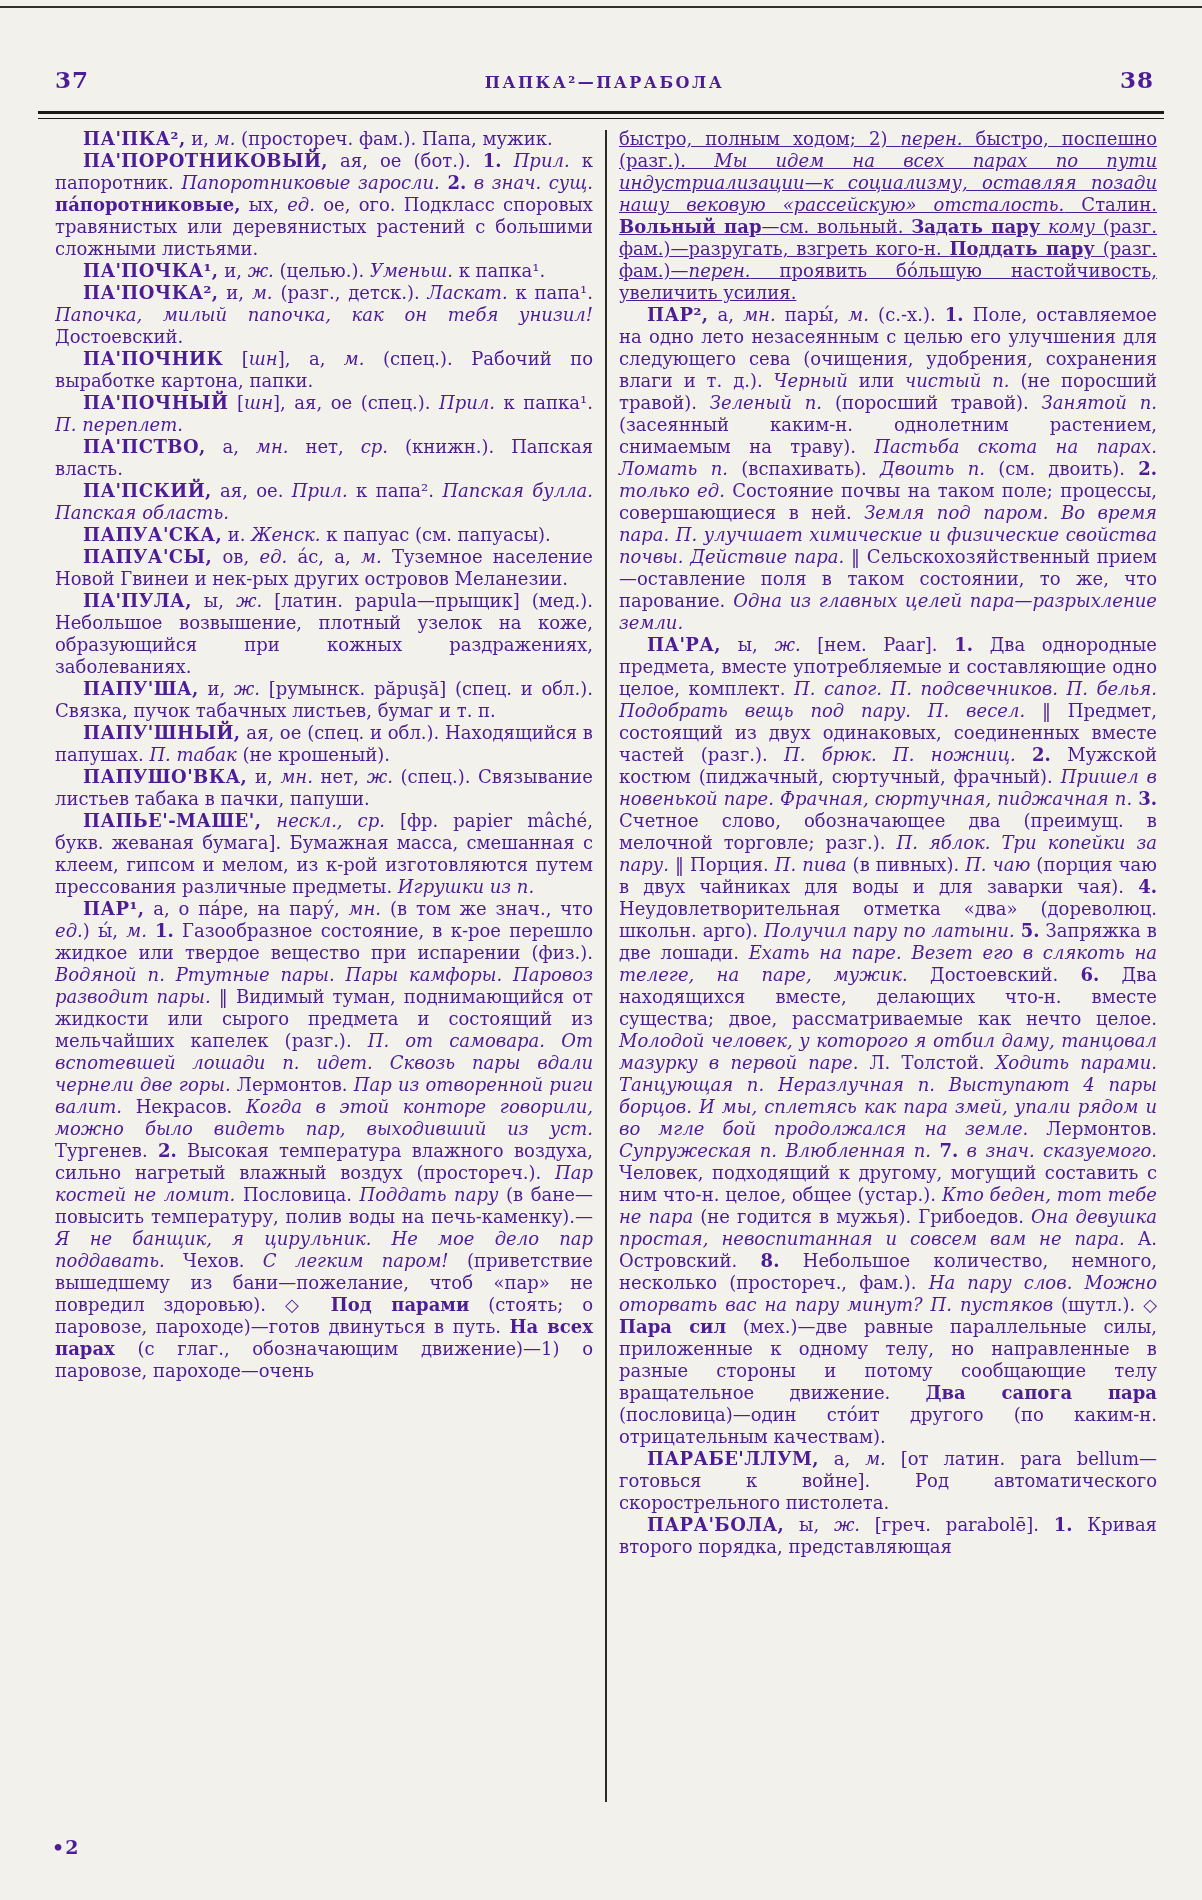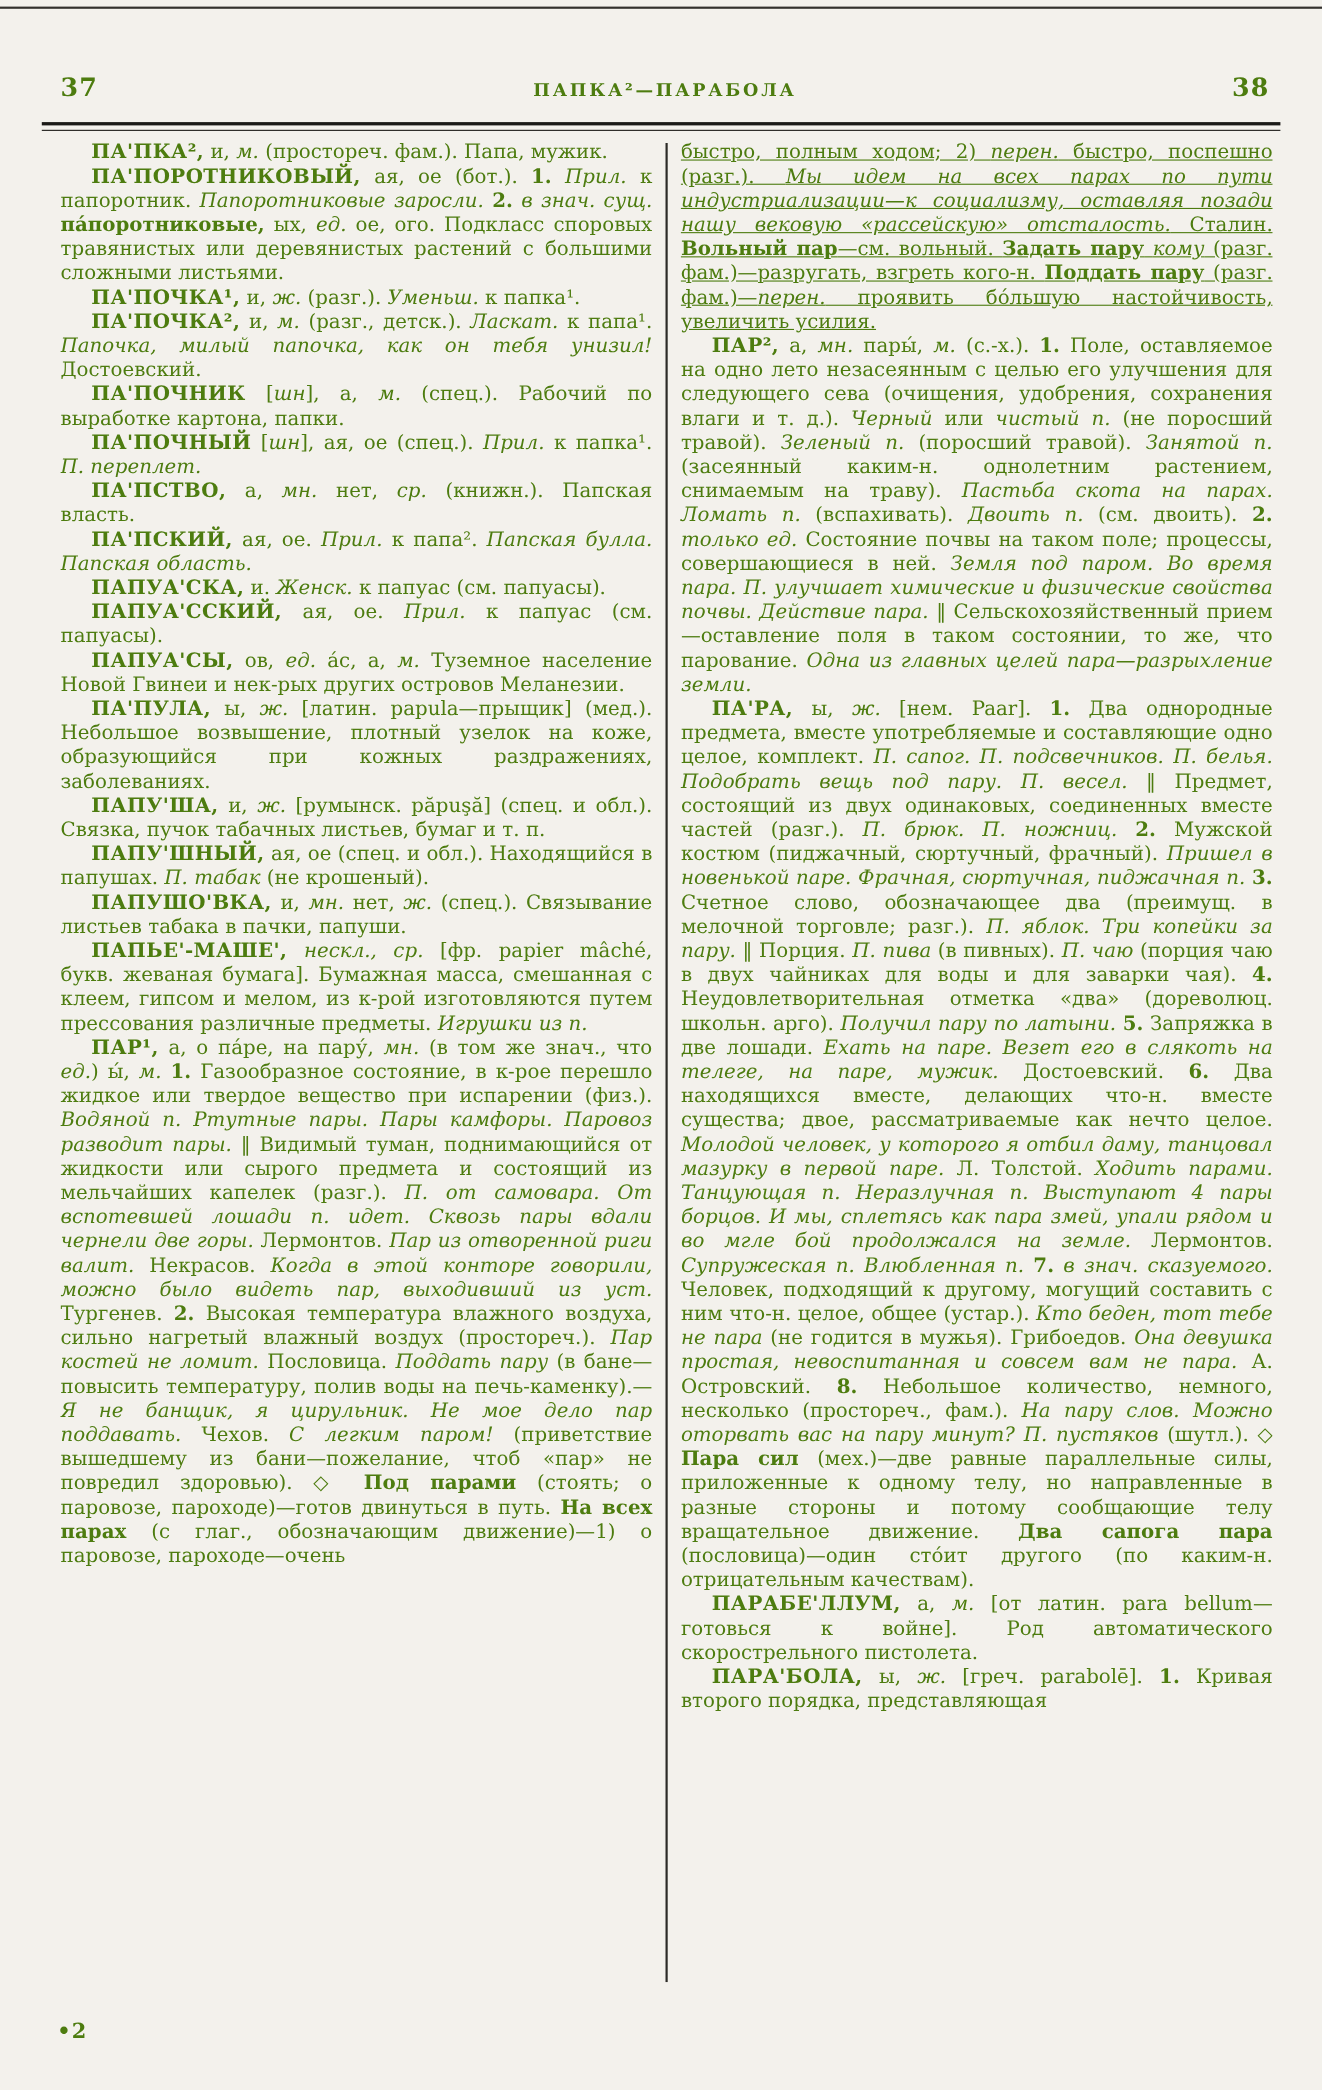--- a/index.html
+++ b/index.html
@@ -3,21 +3,21 @@
 <meta charset="utf-8">
 <style>
   html,body{margin:0;padding:0;background:#dcdad5;}
   .page{
     position:relative;
     width:1202px;height:1900px;
     margin:0 auto;
     background:#f3f1ec;
     overflow:hidden;
     font-family:"DejaVu Serif","Liberation Serif",serif;
-    color:#4d7c0f;
+    color:#4c1d95;
   }
   .scan-topline{
     position:absolute;top:6px;left:0;width:100%;height:2px;
     background:#33312d;
   }
   .header{
     position:absolute;top:66px;left:55px;right:48px;
     display:flex;align-items:baseline;font-weight:bold;
   }
   .pgnum{font-size:23px;letter-spacing:1px;}
@@ -60,28 +60,27 @@
     <span class="running-title">ПАПКА²—ПАРАБОЛА</span>
     <span class="pgnum">38</span>
   </div>
 
   <div class="double-rule"></div>
 
   <div class="columns">
     <div class="col" id="left-column">
         <p class="entry"><span class="r-h">ПА'ПКА²,</span><span class="r-n"> и, </span><span class="r-i">м.</span><span class="r-n"> (простореч. фам.). Папа, мужик.</span></p>
         <p class="entry"><span class="r-h">ПА'ПОРОТНИКОВЫЙ,</span><span class="r-n"> ая, ое (бот.). </span><span class="r-b">1.</span><span class="r-n"> </span><span class="r-i">Прил.</span><span class="r-n"> к папоротник. </span><span class="r-i">Папоротниковые заросли.</span><span class="r-n"> </span><span class="r-b">2.</span><span class="r-n"> </span><span class="r-i">в знач. сущ.</span><span class="r-n"> </span><span class="r-b">па́поротниковые,</span><span class="r-n"> ых, </span><span class="r-i">ед.</span><span class="r-n"> ое, ого. Подкласс споровых травянистых или деревянистых растений с большими сложными листьями.</span></p>
-        <p class="entry"><span class="r-h">ПА'ПОЧКА¹,</span><span class="r-n"> и, </span><span class="r-i">ж.</span><span class="r-n"> (разг.). </span><span class="r-i">Уменьш.</span><span class="r-n"> к папка¹.</span></p>
+        <p class="entry"><span class="r-h">ПА'ПОЧКА¹,</span><span class="r-n"> и, </span><span class="r-i">ж.</span><span class="r-n"> (целью.). </span><span class="r-i">Уменьш.</span><span class="r-n"> к папка¹.</span></p>
         <p class="entry"><span class="r-h">ПА'ПОЧКА²,</span><span class="r-n"> и, </span><span class="r-i">м.</span><span class="r-n"> (разг., детск.). </span><span class="r-i">Ласкат.</span><span class="r-n"> к папа¹. </span><span class="r-i">Папочка, милый папочка, как он тебя унизил!</span><span class="r-n"> Достоевский.</span></p>
         <p class="entry"><span class="r-h">ПА'ПОЧНИК</span><span class="r-n"> [</span><span class="r-i">шн</span><span class="r-n">], а, </span><span class="r-i">м.</span><span class="r-n"> (спец.). Рабочий по выработке картона, папки.</span></p>
         <p class="entry"><span class="r-h">ПА'ПОЧНЫЙ</span><span class="r-n"> [</span><span class="r-i">шн</span><span class="r-n">], ая, ое (спец.). </span><span class="r-i">Прил.</span><span class="r-n"> к папка¹. </span><span class="r-i">П. переплет.</span></p>
         <p class="entry"><span class="r-h">ПА'ПСТВО,</span><span class="r-n"> а, </span><span class="r-i">мн.</span><span class="r-n"> нет, </span><span class="r-i">ср.</span><span class="r-n"> (книжн.). Папская власть.</span></p>
         <p class="entry"><span class="r-h">ПА'ПСКИЙ,</span><span class="r-n"> ая, ое. </span><span class="r-i">Прил.</span><span class="r-n"> к папа². </span><span class="r-i">Папская булла. Папская область.</span></p>
         <p class="entry"><span class="r-h">ПАПУА'СКА,</span><span class="r-n"> и. </span><span class="r-i">Женск.</span><span class="r-n"> к папуас (см. папуасы).</span></p>
-        <p class="entry"><span class="r-h">ПАПУА'ССКИЙ,</span><span class="r-n"> ая, ое. </span><span class="r-i">Прил.</span><span class="r-n"> к папуас (см. папуасы).</span></p>
         <p class="entry"><span class="r-h">ПАПУА'СЫ,</span><span class="r-n"> ов, </span><span class="r-i">ед.</span><span class="r-n"> а́с, а, </span><span class="r-i">м.</span><span class="r-n"> Туземное население Новой Гвинеи и нек-рых других островов Меланезии.</span></p>
         <p class="entry"><span class="r-h">ПА'ПУЛА,</span><span class="r-n"> ы, </span><span class="r-i">ж.</span><span class="r-n"> [латин. papula—прыщик] (мед.). Небольшое возвышение, плотный узелок на коже, образующийся при кожных раздражениях, заболеваниях.</span></p>
         <p class="entry"><span class="r-h">ПАПУ'ША,</span><span class="r-n"> и, </span><span class="r-i">ж.</span><span class="r-n"> [румынск. păpuşă] (спец. и обл.). Связка, пучок табачных листьев, бумаг и т. п.</span></p>
         <p class="entry"><span class="r-h">ПАПУ'ШНЫЙ,</span><span class="r-n"> ая, ое (спец. и обл.). Находящийся в папушах. </span><span class="r-i">П. табак</span><span class="r-n"> (не крошеный).</span></p>
         <p class="entry"><span class="r-h">ПАПУШО'ВКА,</span><span class="r-n"> и, </span><span class="r-i">мн.</span><span class="r-n"> нет, </span><span class="r-i">ж.</span><span class="r-n"> (спец.). Связывание листьев табака в пачки, папуши.</span></p>
         <p class="entry"><span class="r-h">ПАПЬЕ'-МАШЕ',</span><span class="r-n"> </span><span class="r-i">нескл., ср.</span><span class="r-n"> [фр. papier mâché, букв. жеваная бумага]. Бумажная масса, смешанная с клеем, гипсом и мелом, из к-рой изготовляются путем прессования различные предметы. </span><span class="r-i">Игрушки из п.</span></p>
         <p class="entry"><span class="r-h">ПАР¹,</span><span class="r-n"> а, о па́ре, на пару́, </span><span class="r-i">мн.</span><span class="r-n"> (в том же знач., что </span><span class="r-i">ед.</span><span class="r-n">) ы́, </span><span class="r-i">м.</span><span class="r-n"> </span><span class="r-b">1.</span><span class="r-n"> Газообразное состояние, в к-рое перешло жидкое или твердое вещество при испарении (физ.). </span><span class="r-i">Водяной п. Ртутные пары. Пары камфоры. Паровоз разводит пары.</span><span class="r-n"> ‖ Видимый туман, поднимающийся от жидкости или сырого предмета и состоящий из мельчайших капелек (разг.). </span><span class="r-i">П. от самовара. От вспотевшей лошади п. идет. Сквозь пары вдали чернели две горы.</span><span class="r-n"> Лермонтов. </span><span class="r-i">Пар из отворенной риги валит.</span><span class="r-n"> Некрасов. </span><span class="r-i">Когда в этой конторе говорили, можно было видеть пар, выходивший из уст.</span><span class="r-n"> Тургенев. </span><span class="r-b">2.</span><span class="r-n"> Высокая температура влажного воздуха, сильно нагретый влажный воздух (простореч.). </span><span class="r-i">Пар костей не ломит.</span><span class="r-n"> Пословица. </span><span class="r-i">Поддать пару</span><span class="r-n"> (в бане—повысить температуру, полив воды на печь-каменку).—</span><span class="r-i">Я не банщик, я цирульник. Не мое дело пар поддавать.</span><span class="r-n"> Чехов. </span><span class="r-i">С легким паром!</span><span class="r-n"> (приветствие вышедшему из бани—пожелание, чтоб «пар» не повредил здоровью). ◇ </span><span class="r-b">Под парами</span><span class="r-n"> (стоять; о паровозе, пароходе)—готов двинуться в путь. </span><span class="r-b">На всех парах</span><span class="r-n"> (с глаг., обозначающим движение)—1) о паровозе, пароходе—очень</span></p>
       </div>
     <div class="col-divider"></div>
     <div class="col" id="right-column">

